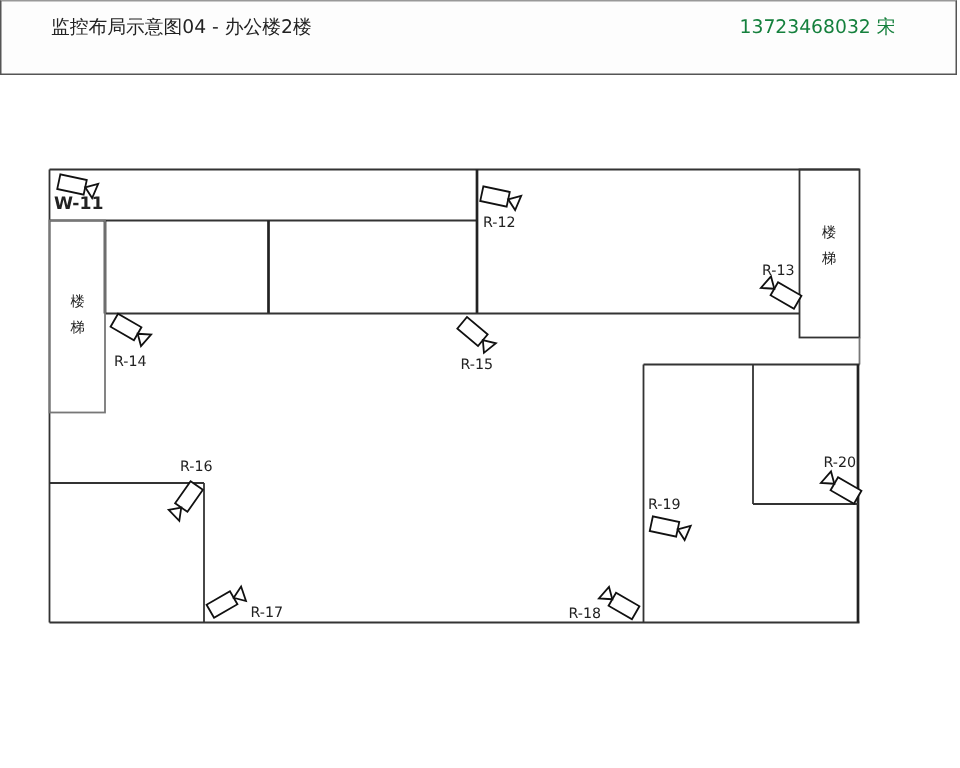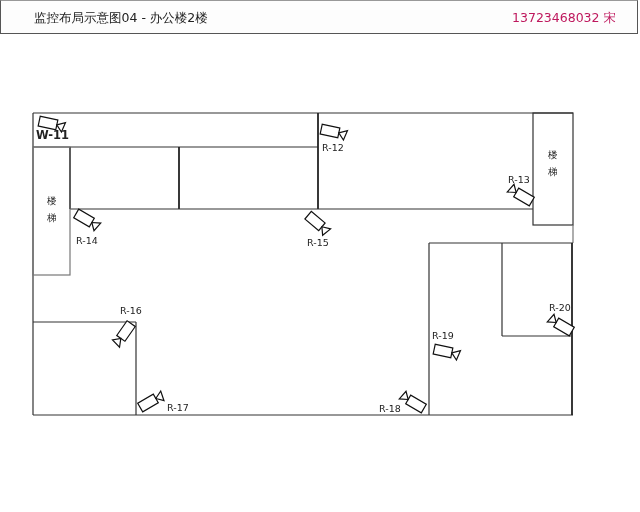--- a/index.html
+++ b/index.html
@@ -1,24 +1,24 @@
 <!DOCTYPE html>
 <html><head>
   <meta charset="utf-8">
   <style>
     html, body { margin: 0; padding: 0; background: #ffffff; }
     body { width: 640px; height: 512px; position: relative; overflow: hidden; font-family: "DejaVu Sans", sans-serif; }
     .header {
-      position: absolute; left: 0; top: 0; width: 638px; height: 34px;
+      position: absolute; left: 0; top: 0; width: 638px; height: 50px;
       border: 1px solid #555; border-top: 1px solid #999; background: #fdfdfd;
       box-sizing: border-box;
       padding-left: 48px;
     }
     .title { position: absolute; left: 33px; top: 9px; font-size: 12.5px; color: #222; }
-    .contact { position: absolute; right: 21px; top: 9px; font-size: 12.5px; color: #be185d; }
+    .contact { position: absolute; right: 40px; top: 9px; font-size: 12.5px; color: #15803d; }
     svg.plan { position: absolute; left: 0; top: 0; }
     .wall { stroke: #333; stroke-width: 1.2; fill: none; }
     .wall-thick { stroke: #222; stroke-width: 1.8; fill: none; }
     .wall-light { stroke: #777; stroke-width: 1.2; fill: none; }
     .cam-body { fill: #fff; stroke: #111; stroke-width: 1.2; }
     .cam-lens { fill: #fff; stroke: #111; stroke-width: 1.2; }
     .cam-label { font-family: "DejaVu Sans", sans-serif; font-size: 9.5px; fill: #222; }
     .cam-label-big { font-family: "DejaVu Sans", sans-serif; font-size: 11.5px; font-weight: bold; fill: #222; }
     .stair-text { font-family: "DejaVu Sans", sans-serif; font-size: 9.5px; fill: #222; }
   </style>

